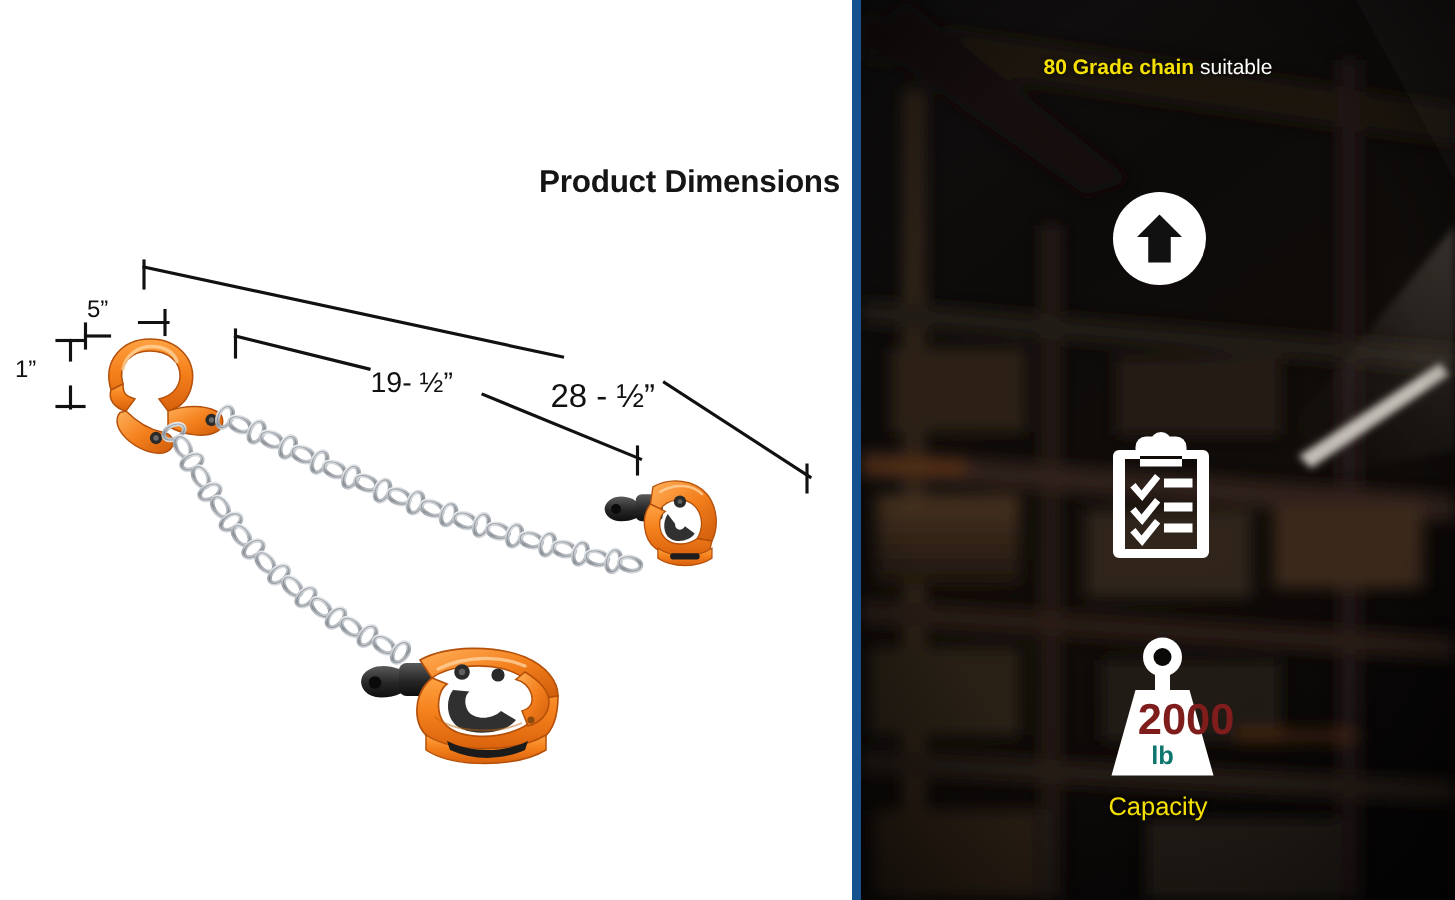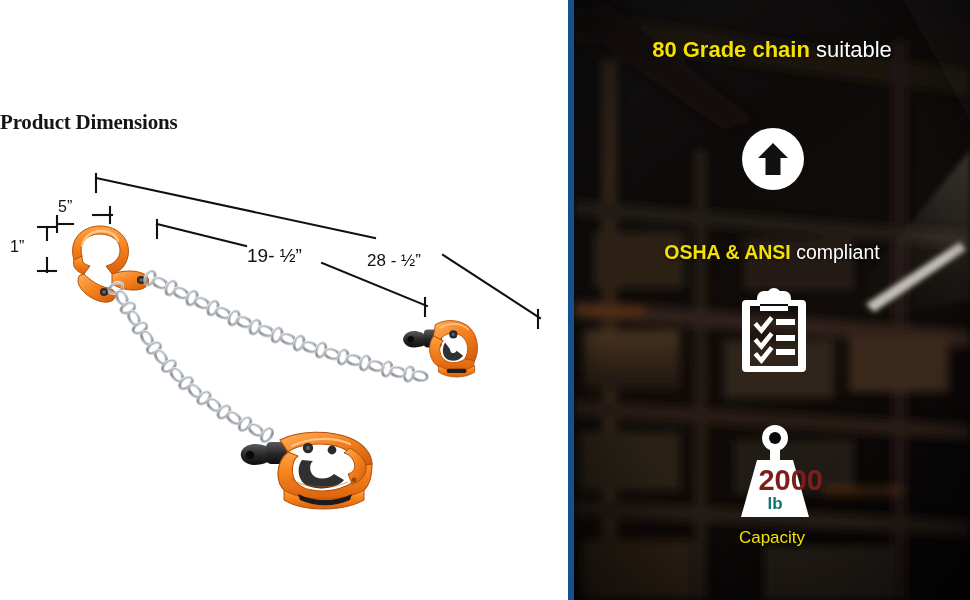--- a/index.html
+++ b/index.html
@@ -7,51 +7,51 @@
     width:970px;height:600px;overflow:hidden;
     font-family:"Liberation Sans", sans-serif;
     background:#ffffff;
   }
   #page{position:relative;width:970px;height:600px;overflow:hidden;background:#fff;}
 
   
   #left-panel{position:absolute;left:0;top:0;width:569px;height:600px;background:#ffffff;overflow:hidden;}
 
   #page-title{
-    position:absolute;left:0;top:110px;width:560px;text-align:left;
-    font-size:21px;font-weight:bold;color:#151515;letter-spacing:-.2px;font-family:Liberation Serif, serif;
+    position:absolute;left:0;top:110px;width:560px;text-align:right;
+    font-size:21px;font-weight:bold;color:#151515;letter-spacing:-.2px;
   }
 
   .dim-label{
     position:absolute;font-size:16px;color:#111;white-space:nowrap;
     font-family:"Liberation Sans", sans-serif;
   }
   #label-5{left:58px;top:198px;font-size:16px;}
   #label-1{left:10px;top:238px;font-size:16px;}
   #label-19{left:247px;top:245px;font-size:19px;}
-  #label-28{left:367px;top:251px;font-size:17px;}
+  #label-28{left:367px;top:251px;font-size:22px;}
 
   
   #product{position:absolute;left:0;top:0;width:569px;height:600px;}
 
   
   #right-panel{
     position:absolute;left:574px;top:0;width:396px;height:600px;overflow:hidden;
     background:#0b0908;
   }
   #divider{
     position:absolute;left:568px;top:0;width:6px;height:600px;background:#15508f;
   }
   #bg-photo{position:absolute;left:0;top:0;width:396px;height:600px;}
 
   .feature-text{
     position:absolute;width:396px;text-align:center;color:#ffffff;
     line-height:1.28;text-shadow:0 1px 3px rgba(0,0,0,.85);
   }
-  #feat1-text{top:36px;font-size:22px;}
+  #feat1-text{top:36px;font-size:14px;}
   #feat2-text{top:240px;font-size:19.5px;}
   .hl{color:#f5e003;font-weight:bold;}
   .rg{font-weight:normal;}
 
   
   #arrow-badge{
     position:absolute;left:742px;top:128px;width:62px;height:62px;border-radius:50%;
     background:#ffffff;
   }
   #arrow-badge svg{position:absolute;left:15px;top:14px;}
@@ -430,23 +430,20 @@
       </g>
       <path d="M 330,0 L 396,0 L 396,120 Z" fill="#ffffff" opacity="0.035"></path>
 
       <rect x="0" y="0" width="396" height="600" fill="url(#vig)"></rect>
     </svg>
 
     <div class="feature-text" id="feat1-text">
       <span class="hl">80 Grade chain</span><span class="rg"> suitable</span><br>
     </div>
 
-    <div class="feature-text" id="feat2-text">
-      <span class="hl">OSHA &amp; ANSI</span><span class="rg"> compliant</span>
-    </div>
   </div>
 
   <div id="arrow-badge">
     <svg width="32" height="34" viewBox="0 0 32 34">
       <path d="M16,1 L31,16 L23.5,16 L23.5,33 L8.5,33 L8.5,16 L1,16 Z" fill="#111111"></path>
     </svg>
   </div>
 
   <svg id="clipboard-icon" width="72" height="86" viewBox="0 0 72 86">
 

